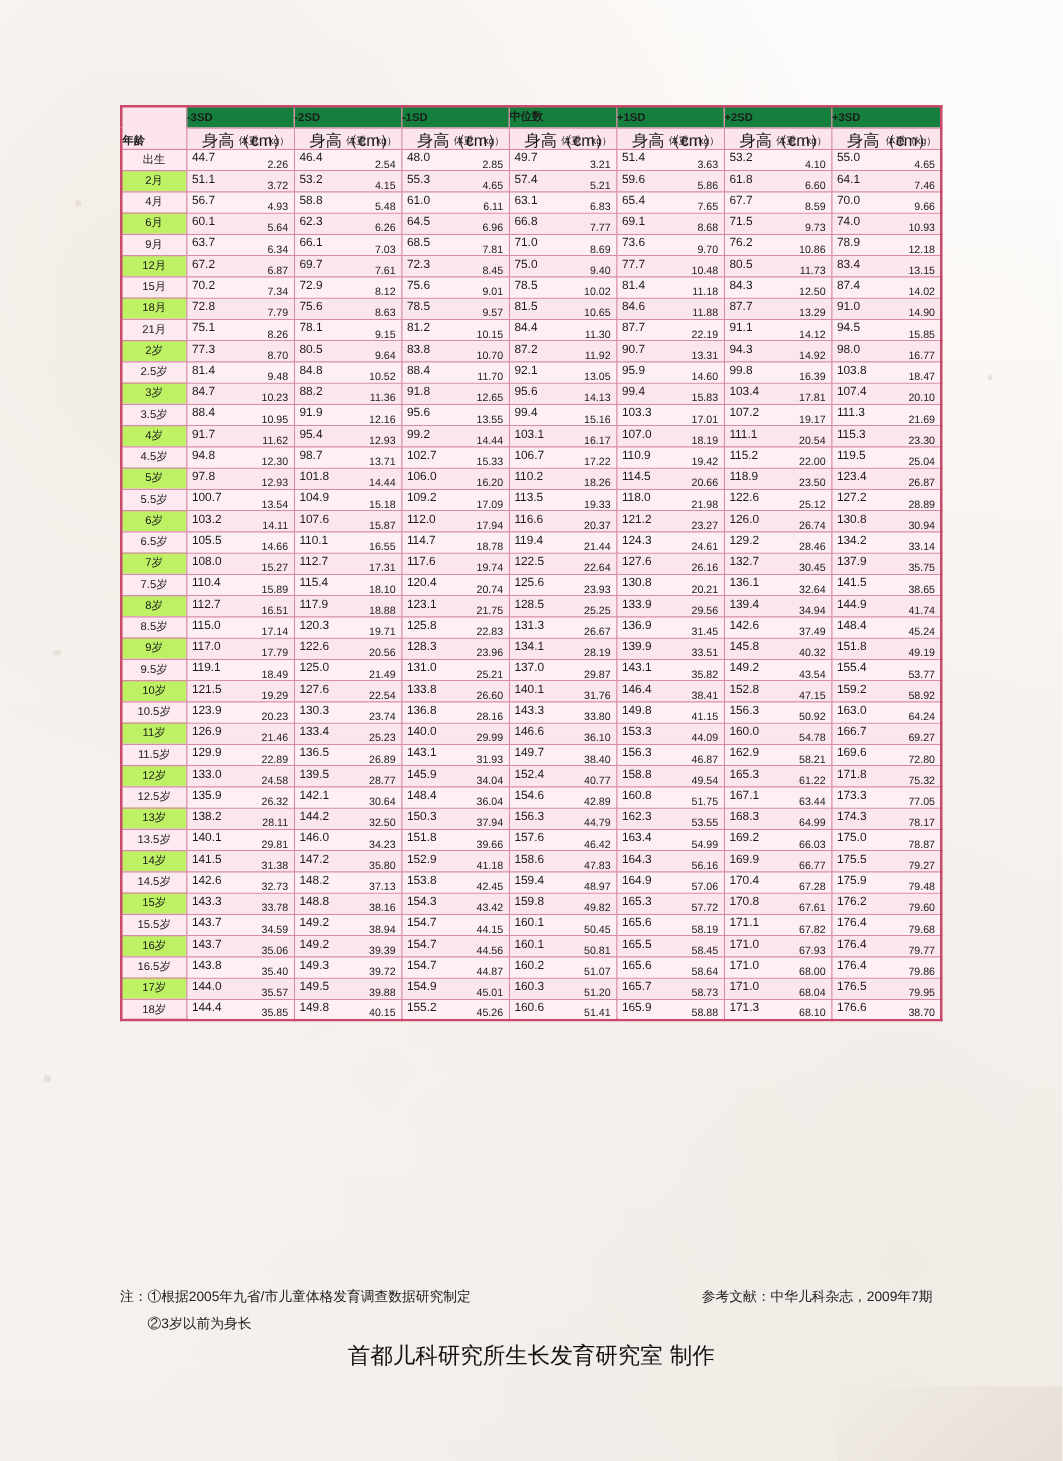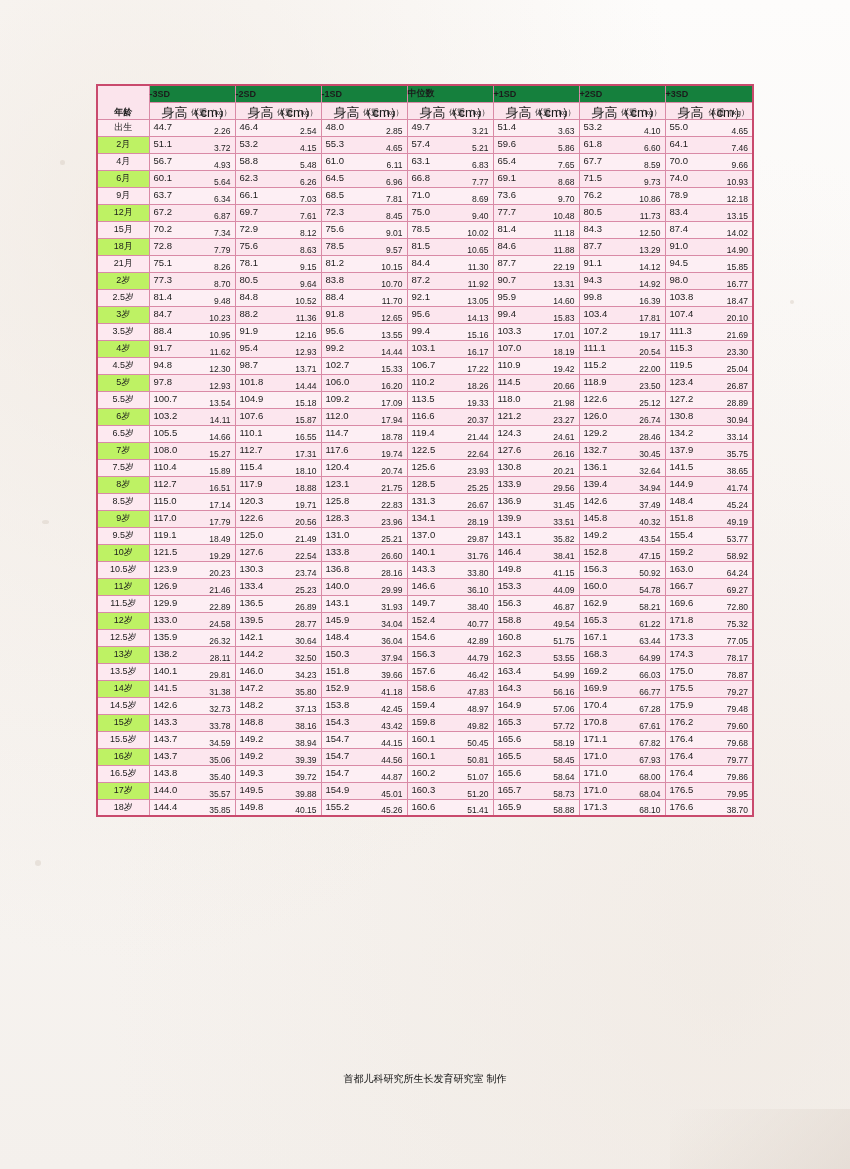--- a/index.html
+++ b/index.html
@@ -84,21 +84,21 @@
     font-size: 13px;
   }
   .hdr-sub .w {
     position: absolute;
     right: 3px;
     bottom: 1px;
     font-size: 8px;
   }
   .hdr-age {
     background: #fbe4ec;
-    text-align: center;
+    text-align: left;
     font-size: 11px;
     font-weight: bold;
     vertical-align: bottom;
     padding-bottom: 1px;
   }
   .age-cell {
     text-align: center;
     font-size: 11px;
     background: #fde9f0;
     font-weight: normal;
@@ -136,21 +136,21 @@
     justify-content: space-between;
   }
   .note-ref { padding-right: 10px; }
   .note-line2 { margin-top: 6px; padding-left: 22px; }
   .footer {
     position: absolute;
     left: 0;
     top: 1072px;
     width: 850px;
     text-align: center;
-    font-size: 10px;
+    font-size: 18px;
     color: #111;
     font-family: "DejaVu Sans", sans-serif;
   }
   .speck {
     position: absolute;
     background: #d9cfc6;
     border-radius: 50%;
     opacity: .5;
   }
   .fold {
@@ -1497,16 +1497,23 @@
             </td>
             <td class="val-cell">
               <span class="ht">176.6</span>
               <span class="wt">38.70</span>
             </td>
           </tr>
         </tbody>
     </table>
   </div>
 
+  <div class="notes">
+    <div class="note-line1">
+      <span>注：①根据2005年九省/市儿童体格发育调查数据研究制定</span>
+      <span class="note-ref">参考文献：中华儿科杂志，2009年7期</span>
+    </div>
+    <div class="note-line2">②3岁以前为身长</div>
+  </div>
 
   <div class="footer">首都儿科研究所生长发育研究室  制作</div>
   <div class="fold"></div>
 </div>
 
 </body></html>

